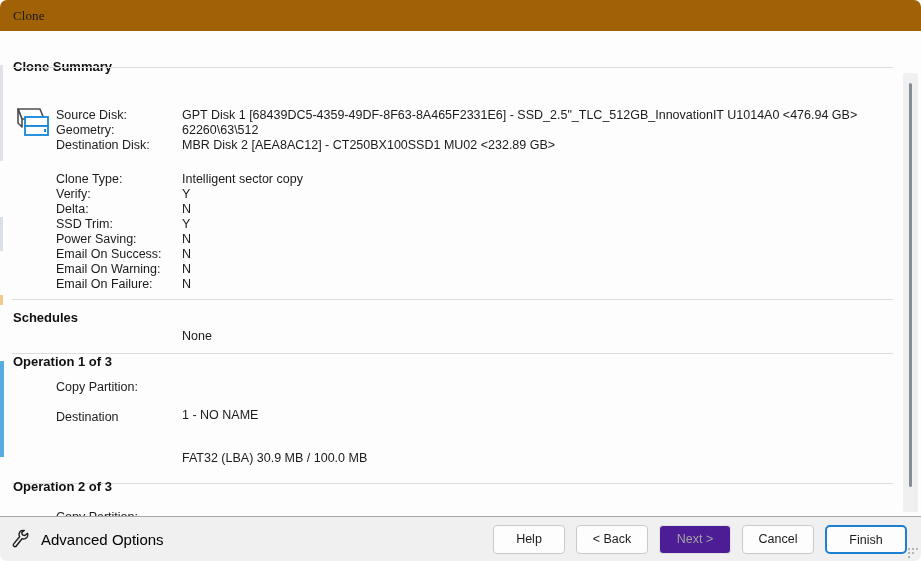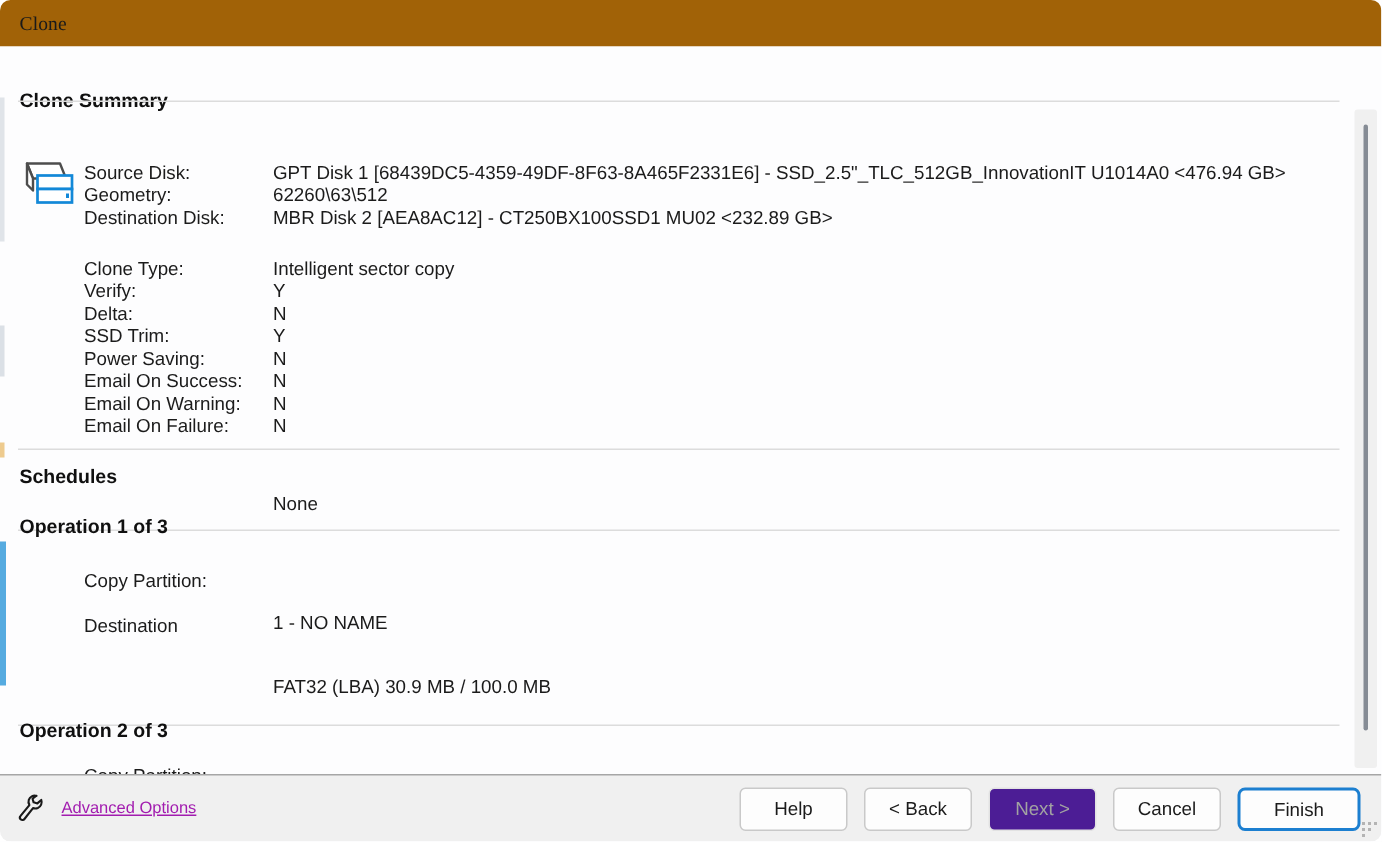--- a/index.html
+++ b/index.html
@@ -127,23 +127,22 @@
     padding: 0 14px 0 10px;
     position: relative;
   }
   .adv-opts {
     display: flex;
     align-items: center;
     gap: 7px;
     cursor: pointer;
   }
   .adv-opts .label {
-    text-decoration: underline;
-    font-size: 11px;
-    color: #a21caf;
+    font-size: 15px;
+    color: #000000;
   }
   .btn-row {
     margin-left: auto;
     display: flex;
     gap: 11px;
     align-items: center;
   }
   .btn {
     width: 72px;
     height: 29px;
@@ -285,21 +284,21 @@
       </div>
 
       <div class="divider" style="position:absolute;top:268px;left:0;right:0;"></div>
       <div class="section-head" style="position:absolute;top:279px;left:0;">Schedules</div>
       <div class="kv" style="position:absolute;top:298px;left:0;right:12px;">
         <span class="k"></span>
         <span class="v">None</span>
       </div>
 
       <div class="divider" style="position:absolute;top:322px;left:0;right:0;"></div>
-      <div class="section-head" style="position:absolute;top:312px;left:0;">Operation 1 of 3</div>
+      <div class="section-head" style="position:absolute;top:323px;left:0;">Operation 1 of 3</div>
 
       <div class="kv" style="position:absolute;top:349px;left:0;right:0;">
         <span class="k">Copy Partition:</span>
         <span class="v block-lines">
           <div class="line">1 - NO NAME</div>
           <div class="line">FAT32 (LBA) 30.9 MB / 100.0 MB</div>
         </span>
       </div>
 
       <div class="kv" style="position:absolute;top:379px;left:0;right:0;">

